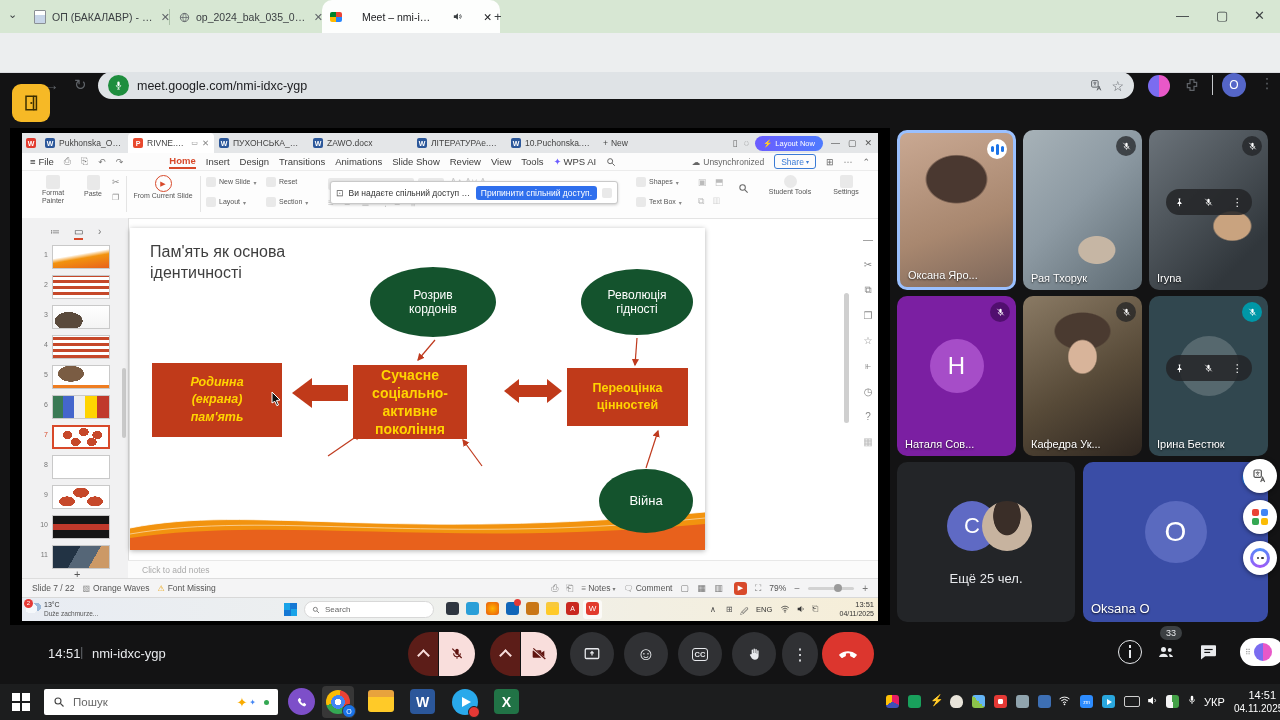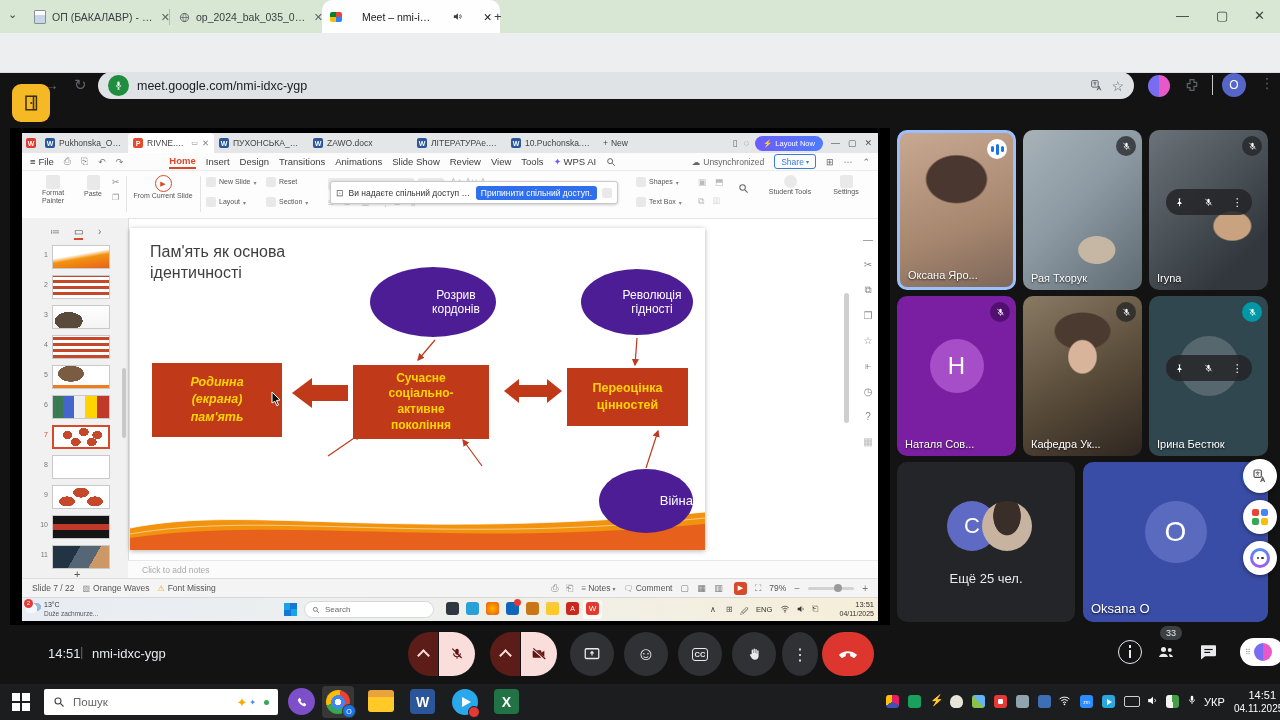--- a/index.html
+++ b/index.html
@@ -41,21 +41,21 @@
   .chev{width:7px;height:7px;border-left:2px solid #f9dedc;border-top:2px solid #f9dedc;transform:rotate(45deg);margin-top:3px;}
   .ccbox{border:1.6px solid #e8eaed;border-radius:3px;font-size:7.5px;font-weight:bold;padding:1px 2px;color:#e8eaed;}
 
   
   .screen{left:22px;top:133px;width:856px;height:487px;background:#fff;font-family:"Liberation Sans",sans-serif;}
   .doctab{height:20px;font-size:8.5px;color:#444;gap:4px;padding:0 5px;box-sizing:border-box;}
   .wicon{width:10px;height:10px;border-radius:2px;background:#2b579a;color:#fff;font-size:7px;font-weight:bold;display:flex;align-items:center;justify-content:center;}
   .menuitem{font-size:9.5px;color:#3c3c3c;}
   .ribbonlbl{font-size:7px;color:#555;text-align:center;line-height:1.15;}
   .gray-ph{background:#e9e9e9;border-radius:2px;}
-  .oval{position:absolute;background:#4c1d95;border-radius:50%;display:flex;align-items:center;justify-content:flex-end;
+  .oval{position:absolute;background:#14532d;border-radius:50%;display:flex;align-items:center;justify-content:center;
         color:#fff;text-align:center;font-size:12px;line-height:1.2;}
   .rbox{position:absolute;background:#c03a1a;display:flex;align-items:center;justify-content:center;
         color:#ffd400;text-align:center;font-weight:bold;}
   .thumb{position:absolute;left:30px;width:58px;height:24px;border:1px solid #c9c9c9;background:#fff;box-sizing:border-box;}
   .thumb-num{position:absolute;left:12px;width:14px;text-align:right;font-size:7px;color:#777;}
   .t1{background:linear-gradient(170deg,#fff 40%,#f2930f 55%,#e8611c 100%);}
   .t2{background:repeating-linear-gradient(0deg,#fff 0 3px,#c6482a 3px 6px);}
   .t3{background:radial-gradient(14px 9px at 28% 68%,#5a4a3c 0 99%,transparent),linear-gradient(#fff,#f4f4f4);}
   .t4{background:repeating-linear-gradient(0deg,#c6482a 0 3px,#fff 3px 6px);}
   .t5{background:radial-gradient(13px 8px at 32% 35%,#7a5c43 0 99%,transparent),linear-gradient(#fff 85%,#ef7d21 85%);}
@@ -380,21 +380,21 @@
           <span style="width:82px;">Революція гідності</span>
         </div>
       <div class="rbox" style="left:22px;top:135px;width:130px;height:74px;font-style:italic;font-size:12.5px;line-height:1.4;z-index:1;">
           <span style="width:84px;">Родинна (екрана) пам'ять</span>
         </div>
 
       <div class="abs" style="left:162px;top:150px;z-index:1;">
         <div class="abs" style="left:0;top:0;width:0;height:0;border-top:15px solid transparent;border-bottom:15px solid transparent;border-right:20px solid #c03a1a;"></div>
         <div class="abs" style="left:20px;top:7px;width:36px;height:16px;background:#c03a1a;"></div>
       </div>
-      <div class="rbox" style="left:223px;top:137px;width:136px;height:74px;font-size:12px;line-height:1.3;z-index:1;">
+      <div class="rbox" style="left:223px;top:137px;width:114px;height:74px;font-size:14px;line-height:1.3;z-index:1;">
           <span style="width:92px;">Сучасне соціально-активне покоління</span>
         </div>
 
       <div class="abs" style="left:374px;top:151px;z-index:1;">
         <div class="abs" style="left:0;top:0;width:0;height:0;border-top:12px solid transparent;border-bottom:12px solid transparent;border-right:15px solid #c03a1a;"></div>
         <div class="abs" style="left:15px;top:6px;width:28px;height:12px;background:#c03a1a;"></div>
         <div class="abs" style="left:43px;top:0;width:0;height:0;border-top:12px solid transparent;border-bottom:12px solid transparent;border-left:15px solid #c03a1a;"></div>
       </div>
       <div class="rbox" style="left:437px;top:140px;width:121px;height:58px;font-size:12.5px;line-height:1.35;z-index:1;">
           <span style="width:100px;">Переоцінка цінностей</span>

